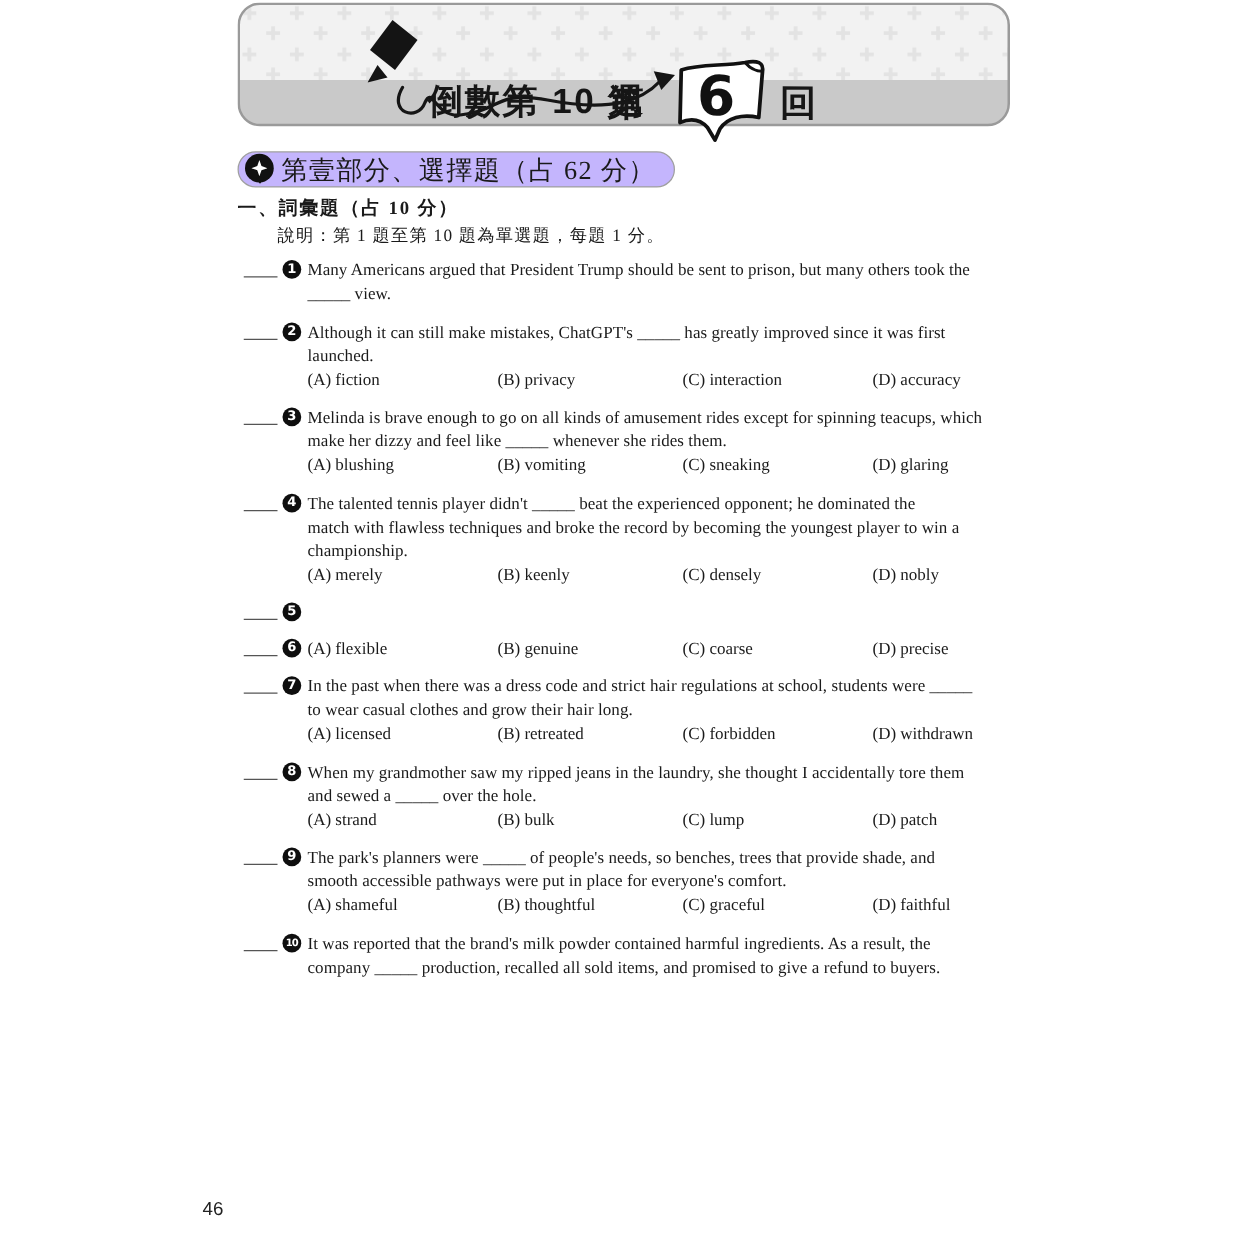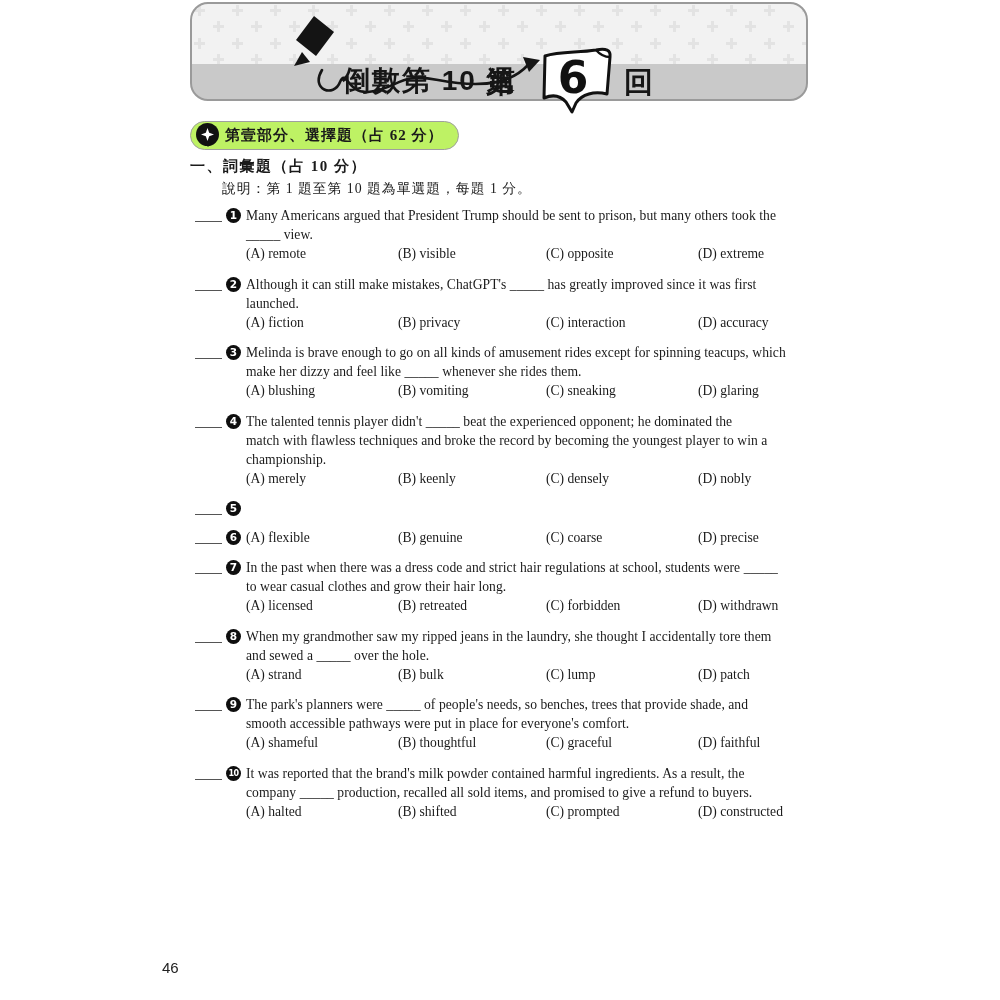--- a/index.html
+++ b/index.html
@@ -23,23 +23,23 @@
   .round-prefix{left:296px;}
   .round-suffix{left:434px;}
   .scroll-wrap{position:absolute;left:342px;top:42px;width:88px;height:80px;}
   .scroll-wrap .num{
     position:absolute;left:0;top:8px;width:82px;text-align:center;
     font:bold 44px "DejaVu Sans",sans-serif;color:#111;
   }
   
   .section-pill{
     position:absolute;left:190px;top:121px;height:27px;min-width:215px;
-    border:1.5px solid #9f9f9f;border-radius:15px;background:#bef264;
+    border:1.5px solid #9f9f9f;border-radius:15px;background:#c4b5fd;
     display:flex;align-items:center;padding:0 14px 0 34px;
-    font-size:15px;font-weight:700;letter-spacing:1px;white-space:nowrap;
+    font-size:21px;font-weight:400;letter-spacing:1px;white-space:nowrap;
   }
   .pill-badge{
     position:absolute;left:5px;top:1px;width:23px;height:23px;border-radius:50%;
     background:#111;display:flex;align-items:center;justify-content:center;
   }
   .pill-badge::after{
     content:"";position:absolute;left:8px;bottom:-5px;
     border:4px solid transparent;border-top:5px solid #111;
   }
   .sparkle{
@@ -131,26 +131,20 @@
 <div class="subsection-title">一、詞彙題（占 10 分）</div>
 <div class="instructions">說明：第 1 題至第 10 題為單選題，每題 1 分。</div>
 
 <div class="question-list">
   <div class="q">
     <span class="ansline"></span>
     <span class="qnum"><i>1</i></span>
     <div class="qbody">
       <div class="qtext">Many Americans argued that President Trump should be sent to prison, but many others took the
 _____ view.</div>
-      <div class="opts">
-        <span>(A) remote</span>
-        <span>(B) visible</span>
-        <span>(C) opposite</span>
-        <span>(D) extreme</span>
-      </div>
     </div>
   </div>
 
   <div class="q">
     <span class="ansline"></span>
     <span class="qnum"><i>2</i></span>
     <div class="qbody">
       <div class="qtext">Although it can still make mistakes, ChatGPT's _____ has greatly improved since it was first
 launched.</div>
       <div class="opts">
@@ -257,23 +251,17 @@
       </div>
     </div>
   </div>
 
   <div class="q">
     <span class="ansline"></span>
     <span class="qnum two"><i>10</i></span>
     <div class="qbody">
       <div class="qtext">It was reported that the brand's milk powder contained harmful ingredients. As a result, the
 company _____ production, recalled all sold items, and promised to give a refund to buyers.</div>
-      <div class="opts">
-        <span>(A) halted</span>
-        <span>(B) shifted</span>
-        <span>(C) prompted</span>
-        <span>(D) constructed</span>
-      </div>
     </div>
   </div>
 </div>
 
 <div class="page-number">46</div>
 
 </body></html>

